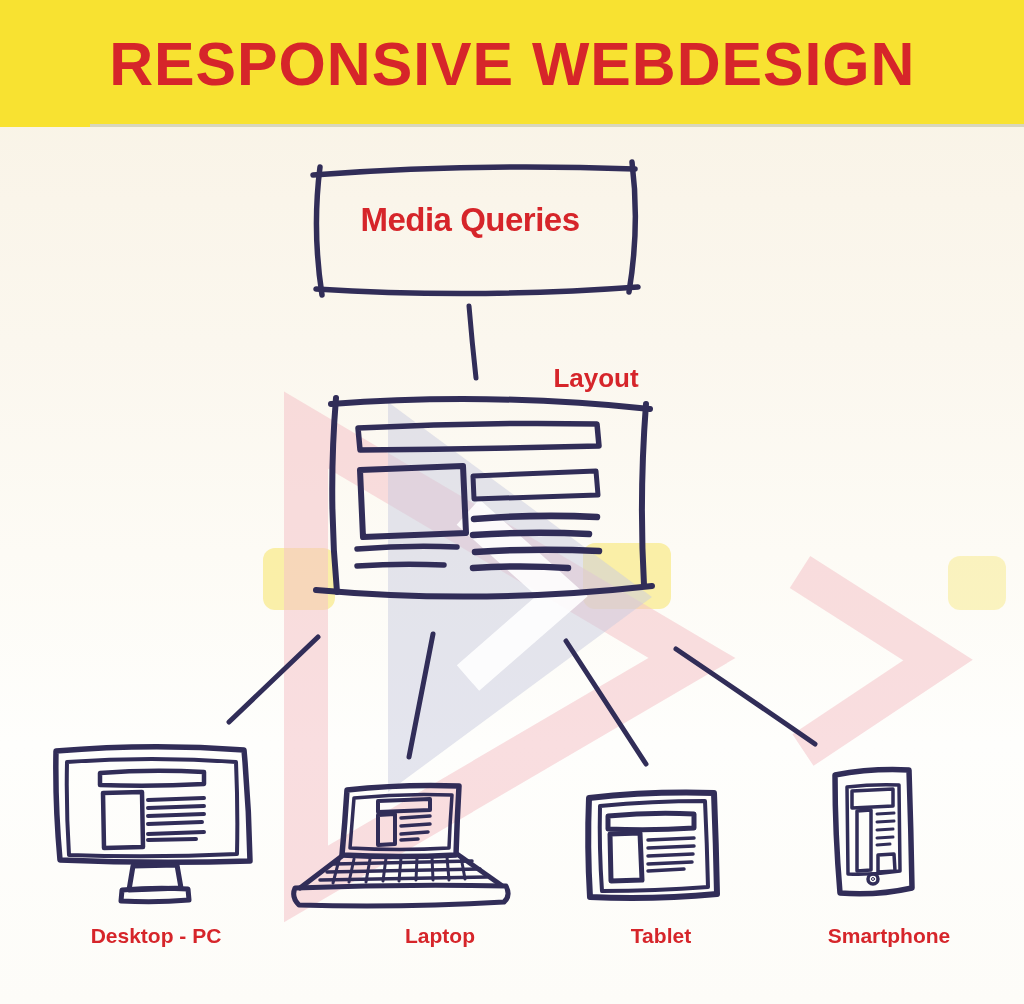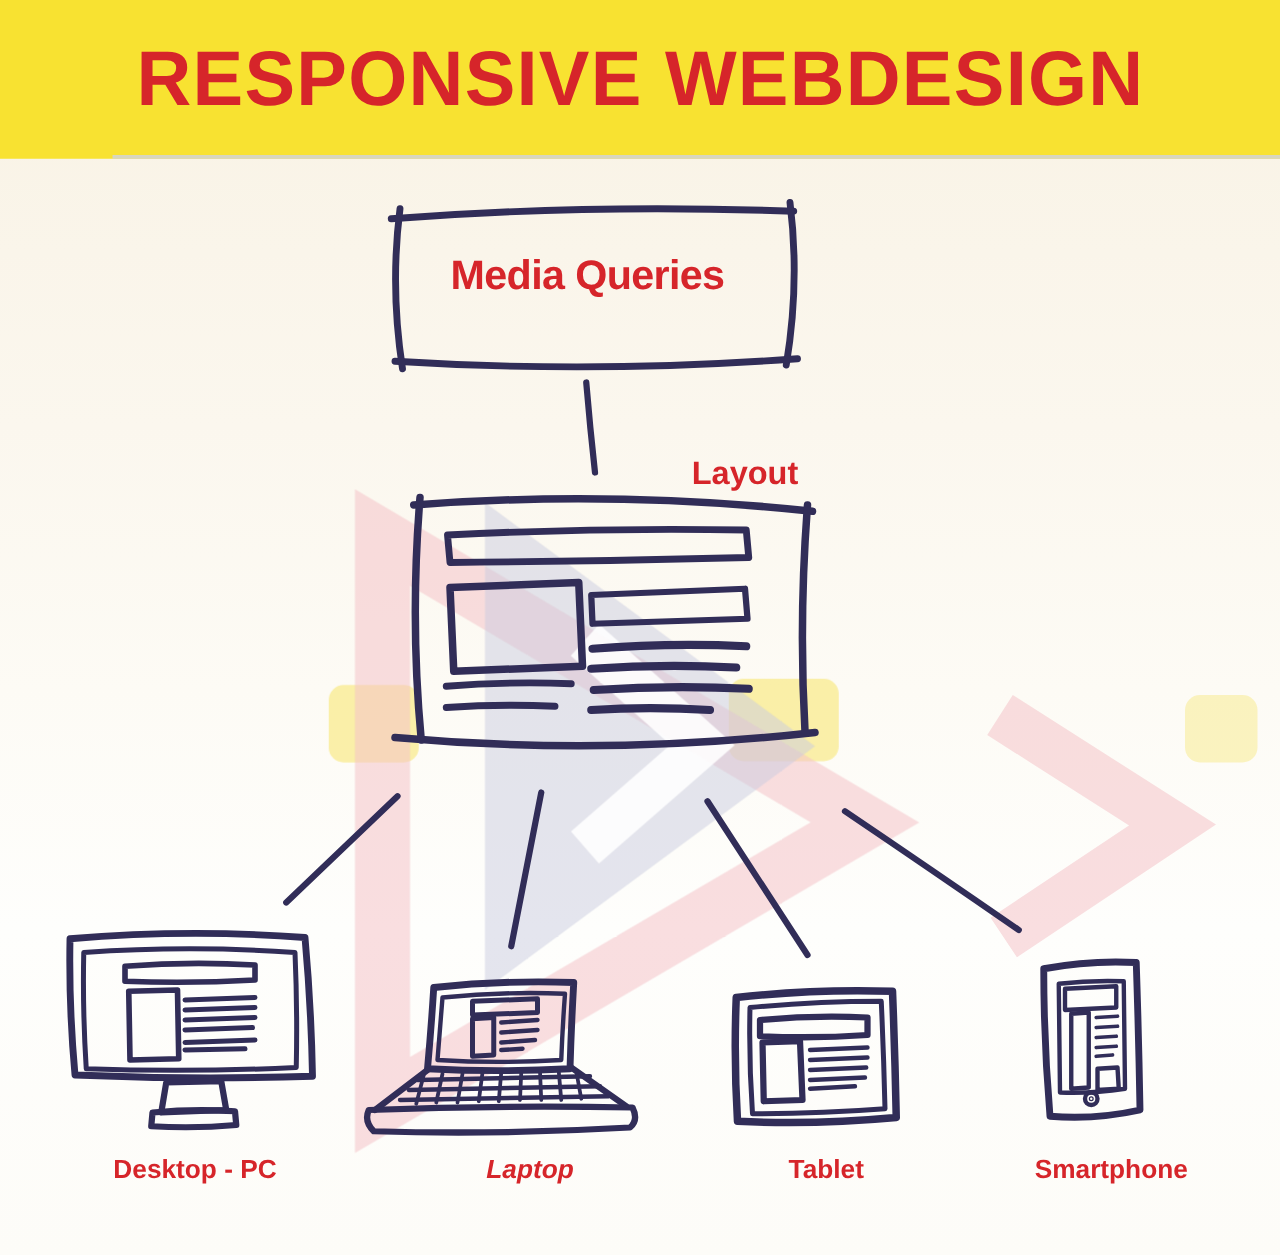--- a/index.html
+++ b/index.html
@@ -52,21 +52,21 @@
     color:var(--red,#D6252A);
     font-weight:700;
     line-height:1.05;
     white-space:nowrap;
     transform:translateX(-50%);
   }
   .lbl.mq     {left:470px;top:203px;font-size:33px;letter-spacing:-.5px;}
   .lbl.layout {left:568px;top:365px;font-size:26px;margin-left:28px;}
   .lbl.dev    {top:925px;font-size:21px;}
   .lbl.d0{left:156px;}
-  .lbl.d1{left:424px;font-style:italic;}
+  .lbl.d1{left:440px;}
   .lbl.d2{left:661px;text-align:center;}
   .lbl.d3{left:889px;}
 </style>
 </head>
 <body>
 
 <div class="page">
 
   <header class="banner">
     <h1>RESPONSIVE WEBDESIGN</h1>

